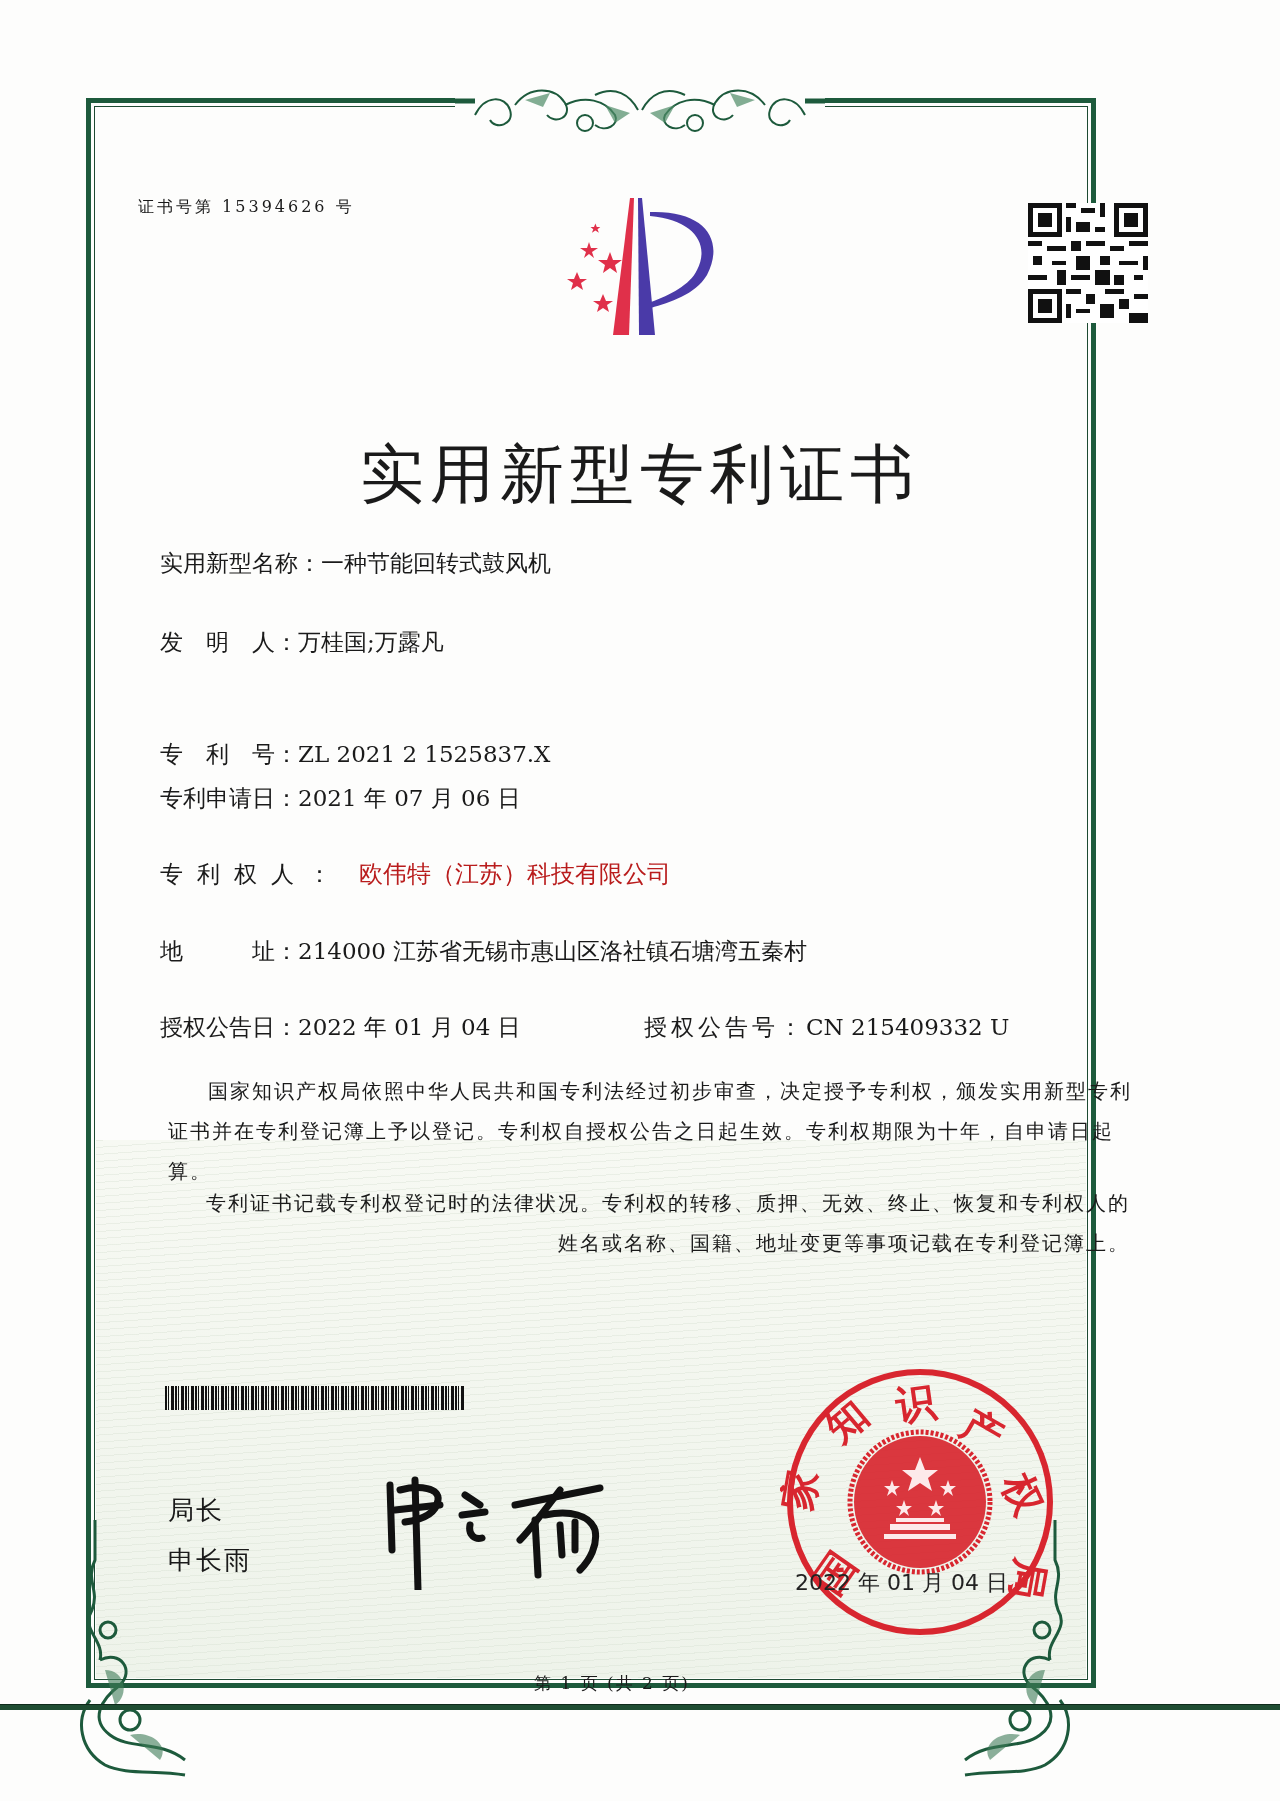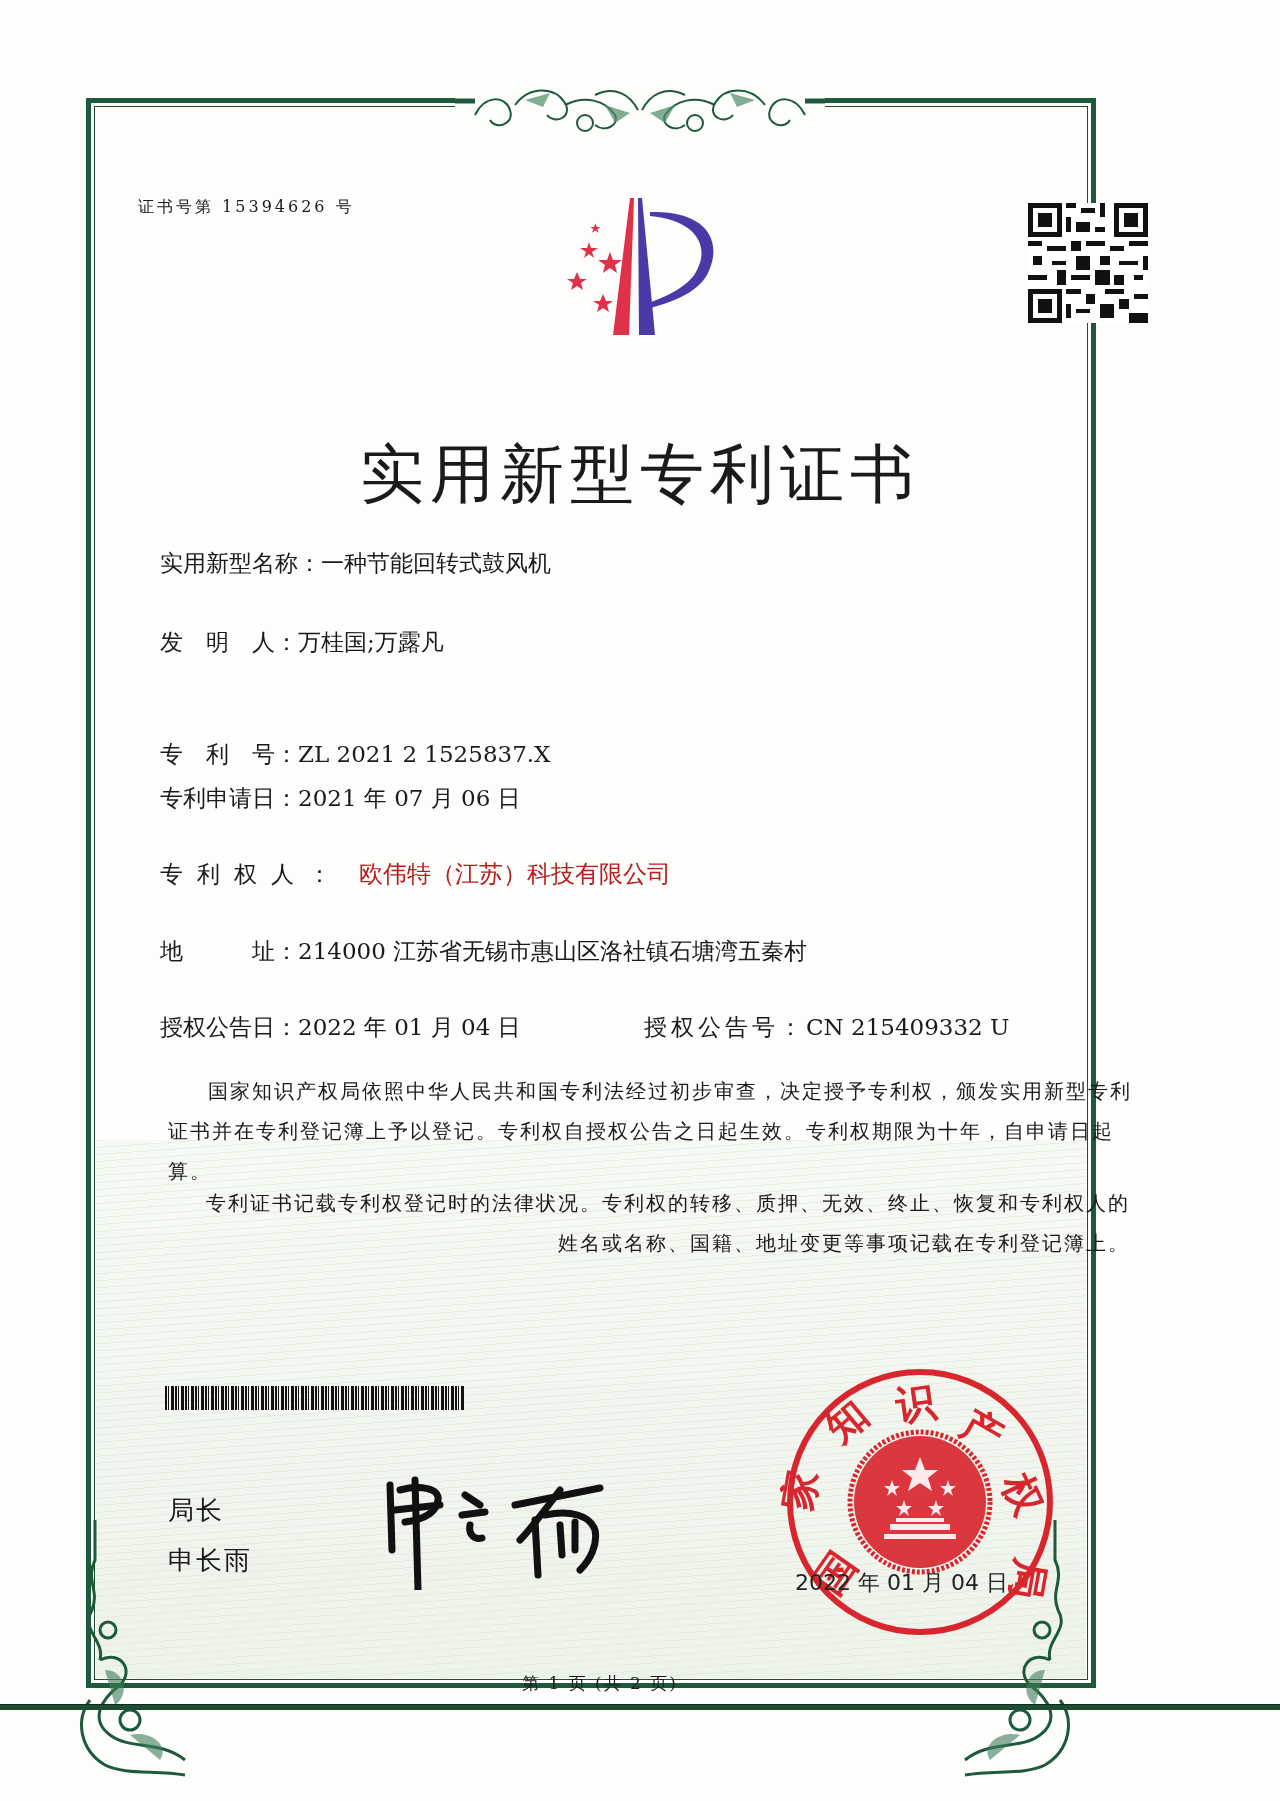--- a/index.html
+++ b/index.html
@@ -66,21 +66,21 @@
     position:absolute; left:168px; top:1485px; font-family:"DejaVu Sans", sans-serif;
     font-size:26px; line-height:50px; letter-spacing:2px;
   }
   .signature { position:absolute; left:370px; top:1460px; width:260px; height:130px; }
   .seal { position:absolute; left:780px; top:1362px; width:280px; height:280px; }
   .seal-date {
     position:absolute; left:795px; top:1568px; font-size:22px; color:#222;
     font-family:"DejaVu Sans", sans-serif; letter-spacing:0;
   }
   .page-no {
-    position:absolute; left:0; width:1200px; top:1672px; text-align:center; font-size:17px; letter-spacing:2px;
+    position:absolute; left:12px; width:1200px; top:1672px; text-align:center; font-size:17px; letter-spacing:2px;
   }
   .bottom-rule {
     position:absolute; left:0; top:1704px; width:1280px; height:5px; background:#1f4d32;
     border-top:1px solid #0f2a1b;
   }
   .footer-note {
     position:absolute; left:0; width:1200px; top:1852px; text-align:right; font-size:19px;
     letter-spacing:2px; font-weight:bold;
   }
 </style>

